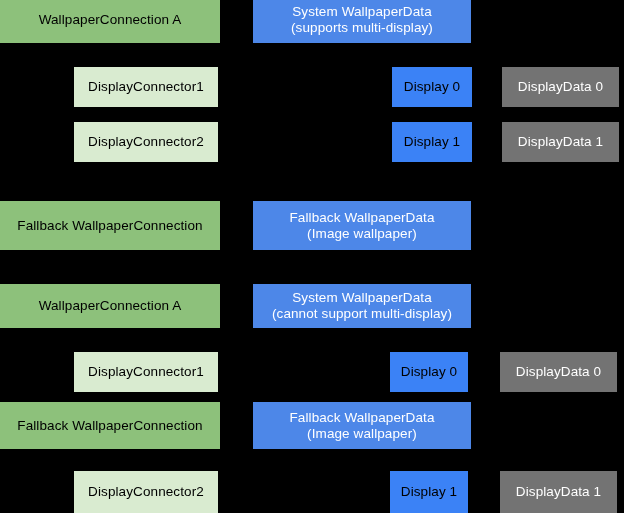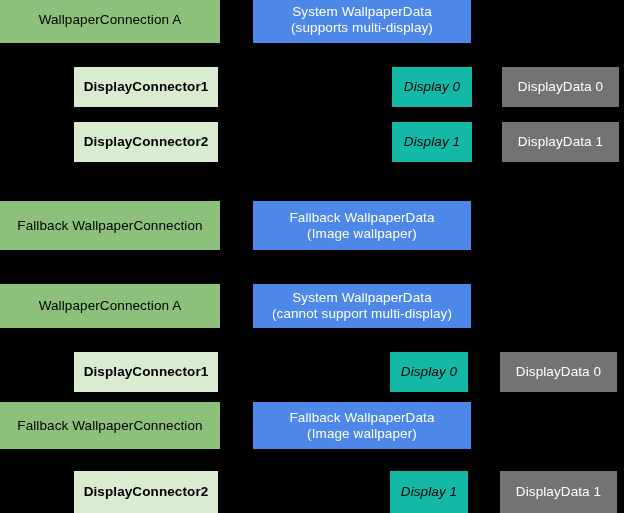--- a/index.html
+++ b/index.html
@@ -36,30 +36,28 @@
     white-space: pre-line;
     padding: 2px 4px;
   }
   .node-green {
     background: #8DC17B;
     color: #000000;
   }
   .node-lightgreen {
     background: #D9EBD0;
     color: #000000;
-    font-weight: bold;
   }
   .node-blue {
     background: #4D87E8;
     color: #FFFFFF;
   }
   .node-pink {
-    background: #14b8a6;
+    background: #3b82f6;
     color: #000000;
-    font-style: italic;
   }
   .node-plum {
     background: #737373;
     color: #FFFFFF;
   }
 </style>
 </head>
 <body>
 
 <div id="diagram-canvas">

